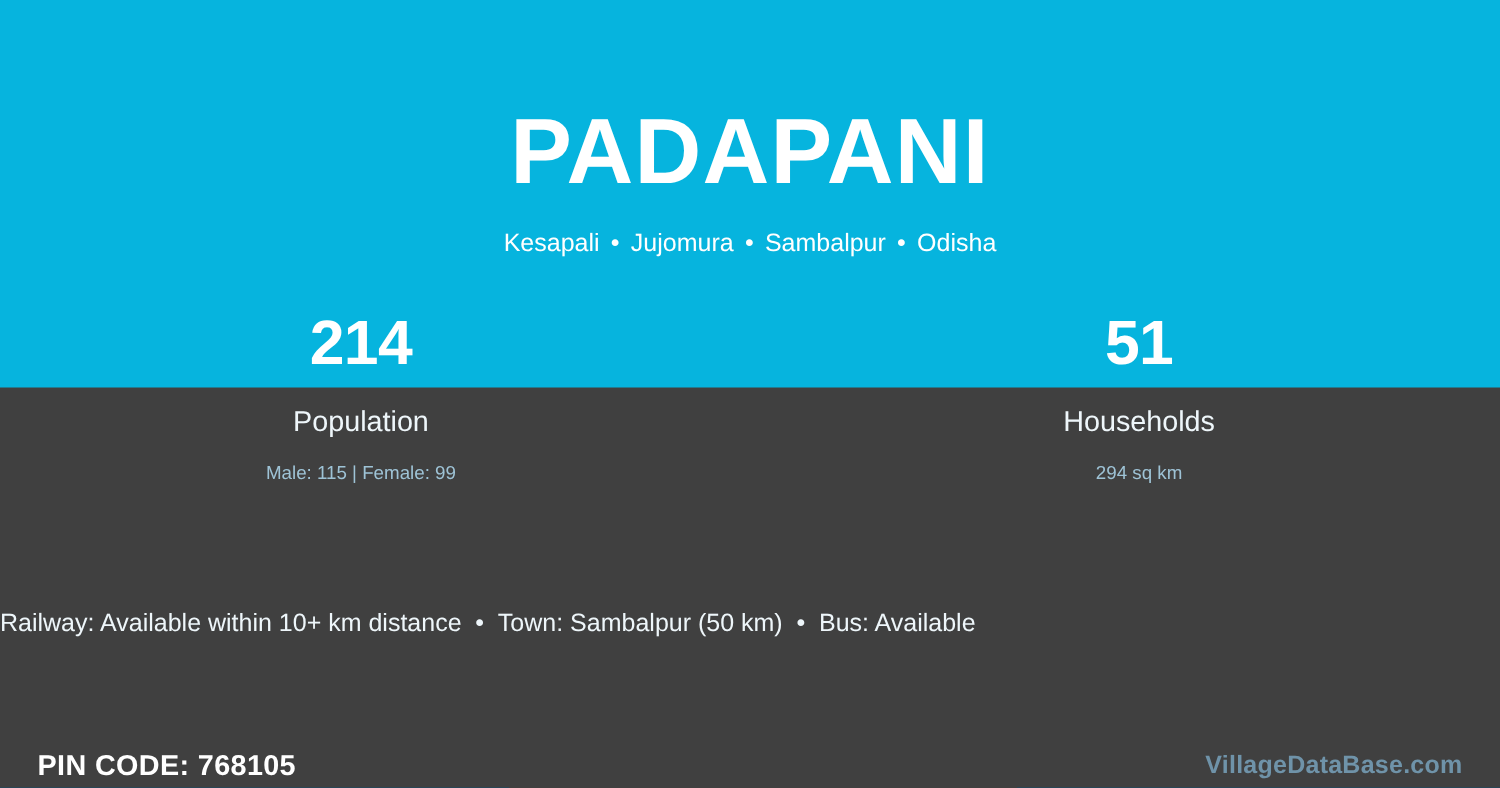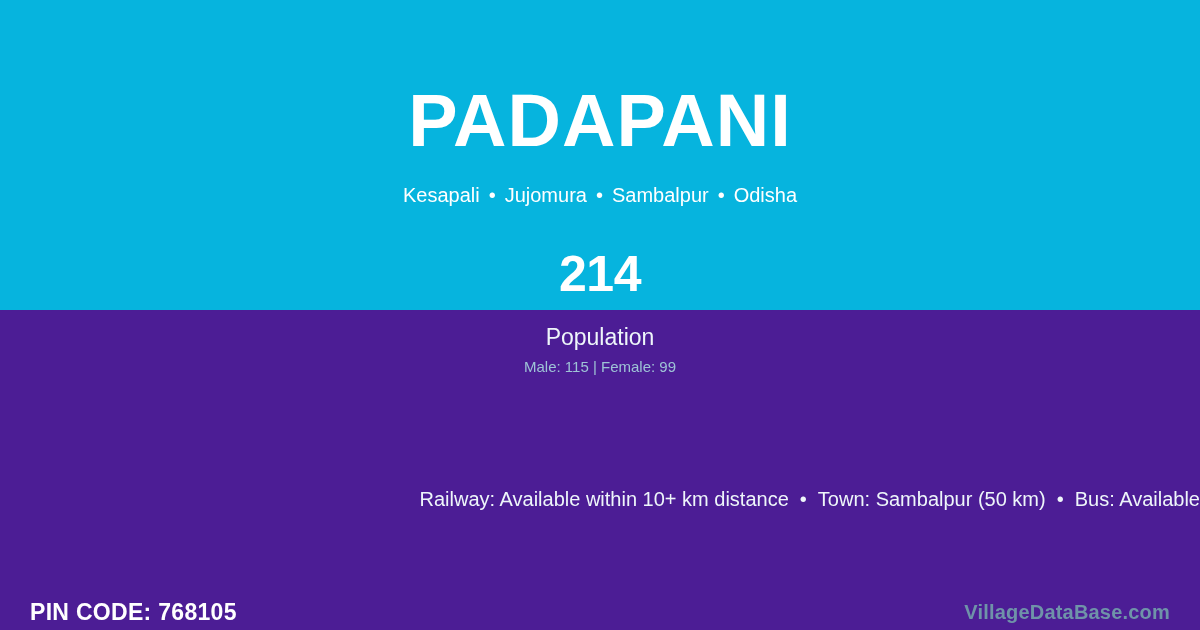--- a/index.html
+++ b/index.html
@@ -14,21 +14,21 @@
   body {
     font-family: "Liberation Sans", "DejaVu Sans", sans-serif;
     background: #05527d;
     -webkit-font-smoothing: antialiased;
   }
 
   #card {
     position: relative;
     width: 1200px;
     height: 630px;
-    background: #4c1d95;
+    background: #404040;
   }
 
   
   #top-band {
     position: absolute;
     left: 0;
     top: 0;
     width: 1200px;
     height: 310px;
     background: #06b4de;
@@ -87,34 +87,34 @@
     letter-spacing: -0.5px;
   }
   .stat-label {
     margin-top: 18px;
     font-size: 23px;
     font-weight: normal;
     color: #eef6fa;
     line-height: 28px;
   }
   .stat-detail {
-    margin-top: 6px;
+    margin-top: 18px;
     font-size: 15px;
     font-weight: normal;
     color: #9ec3d6;
     line-height: 19px;
   }
 
   
   #infra-line {
     position: absolute;
     left: 0;
     top: 486px;
     width: 1200px;
-    text-align: right;
+    text-align: left;
     font-size: 20px;
     color: #eef6fa;
     line-height: 26px;
     white-space: nowrap;
   }
   #infra-line .sep {
     display: inline-block;
     padding: 0 11px;
     color: #eef6fa;
   }
@@ -157,20 +157,25 @@
   <div id="village-title">PADAPANI</div>
 
   <div id="village-breadcrumb"><span>Kesapali</span><span class="sep">•</span><span>Jujomura</span><span class="sep">•</span><span>Sambalpur</span><span class="sep">•</span><span>Odisha</span></div>
 
   <div id="stats-row">
       <div class="stat-col">
         <div class="stat-value">214</div>
         <div class="stat-label">Population</div>
         <div class="stat-detail">Male: 115 | Female: 99</div>
       </div>
+      <div class="stat-col">
+        <div class="stat-value">51</div>
+        <div class="stat-label">Households</div>
+        <div class="stat-detail">294 sq km</div>
+      </div>
     </div>
 
   <div id="infra-line"><span>Railway: Available within 10+ km distance</span><span class="sep">•</span><span>Town: Sambalpur (50 km)</span><span class="sep">•</span><span>Bus: Available</span></div>
 
   <div id="footer-row">
     <div id="pin-code">PIN CODE: 768105</div>
     <div id="site-brand">VillageDataBase.com</div>
   </div>
 
 </div>

